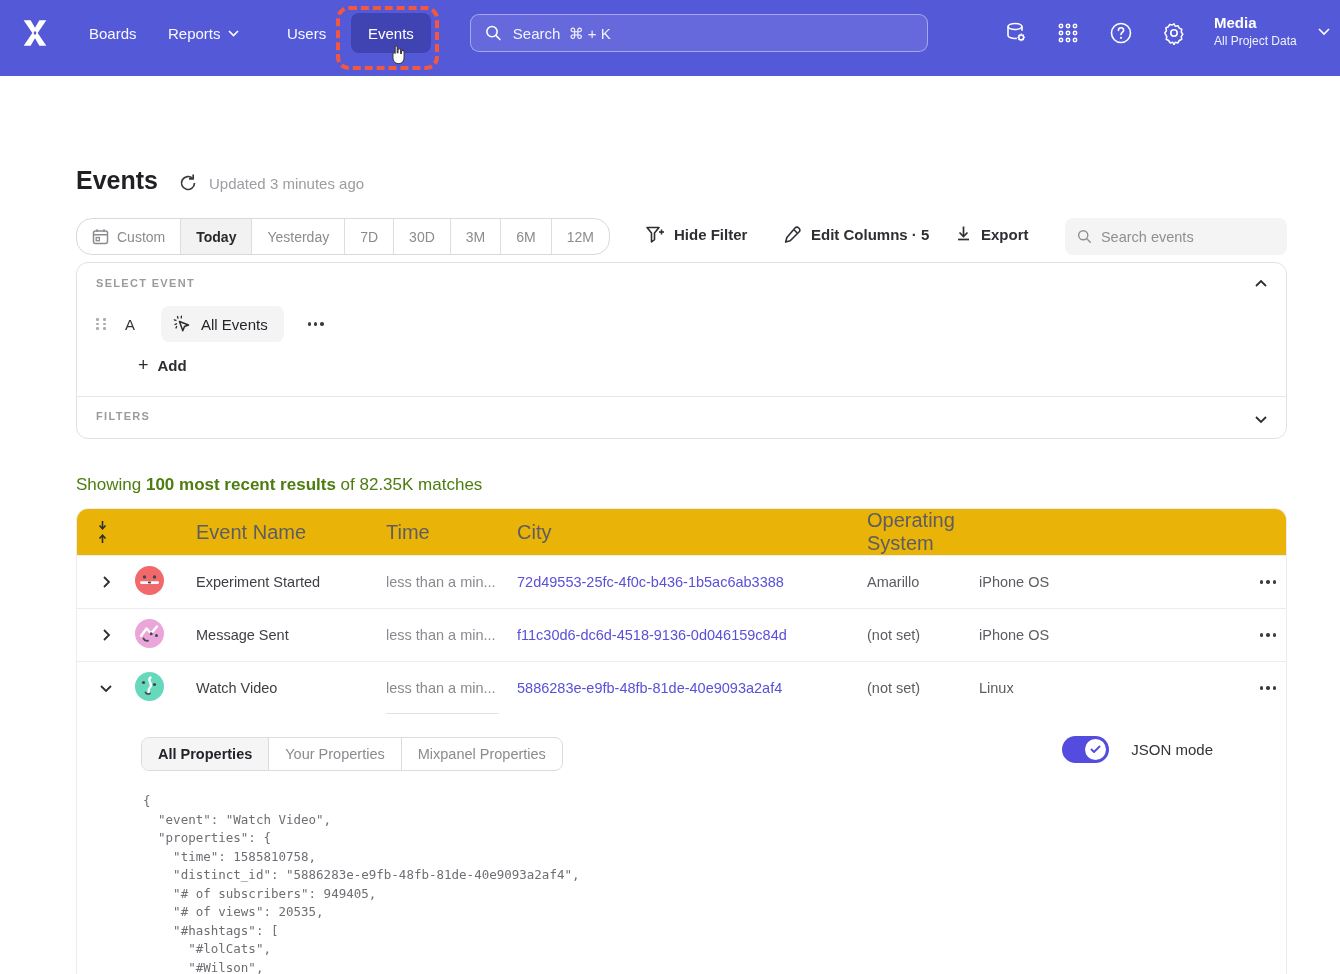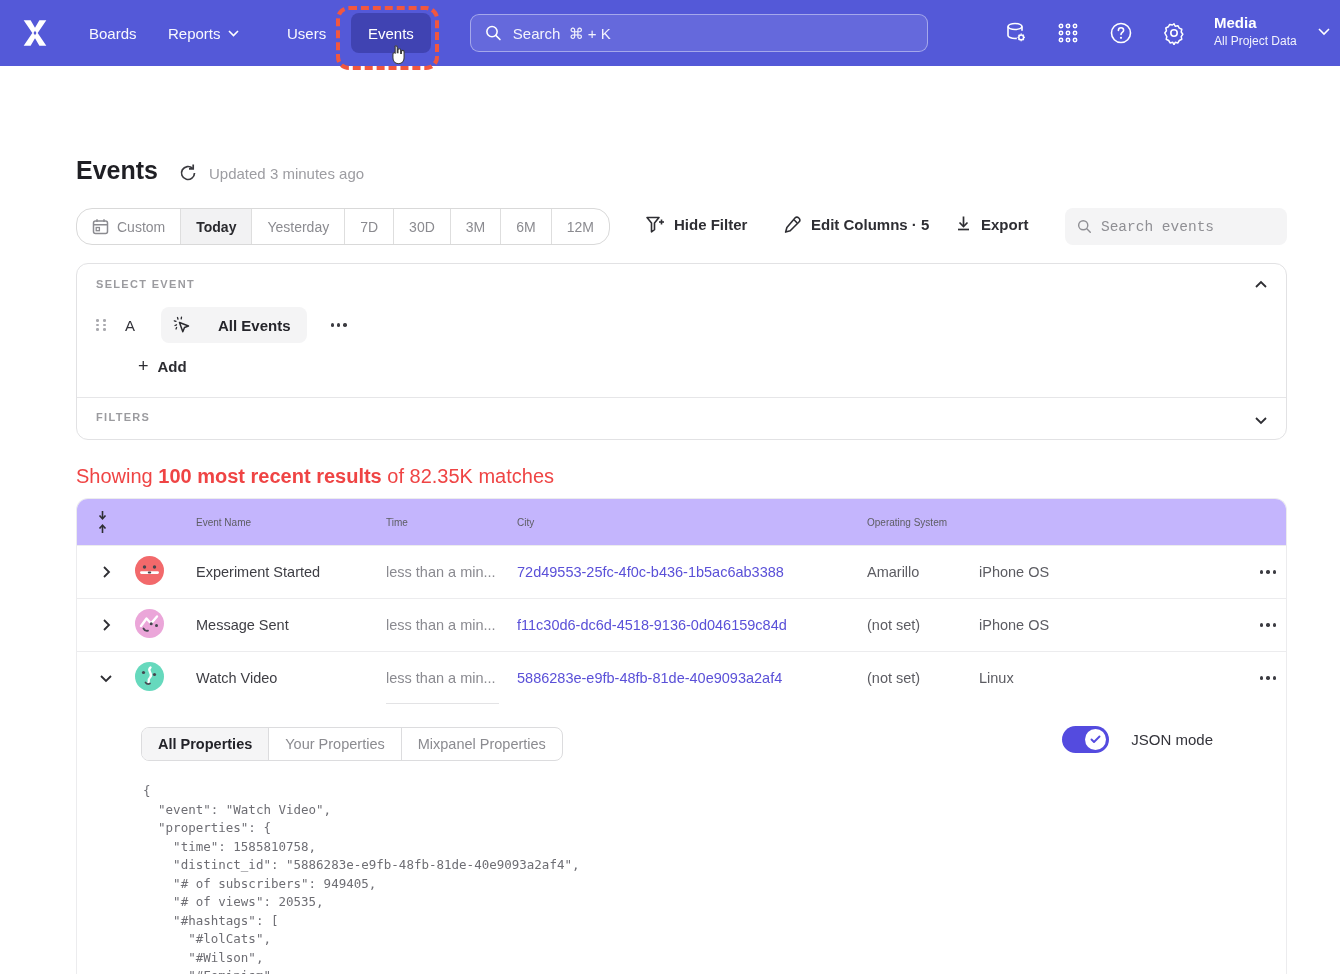--- a/index.html
+++ b/index.html
@@ -1,20 +1,20 @@
 <!DOCTYPE html>
 <html><head>
 <meta charset="utf-8">
 <style>
   * { margin:0; padding:0; box-sizing:border-box; }
   html,body { width:1340px; height:974px; overflow:hidden; background:#fff;
     font-family:"Liberation Sans", sans-serif; }
 
   
-  .topnav { position:relative; height:66px; background:#5459d8; z-index:5; }
+  .topnav { position:relative; height:76px; background:#5459d8; z-index:5; }
   .logo { position:absolute; left:18px; top:17px; width:34px; height:32px; }
   .nav-item { position:absolute; top:0; height:66px; display:flex; align-items:center;
     color:rgba(255,255,255,.96); font-size:15px; cursor:pointer; gap:7px; }
   .nav-boards { left:89px; } .nav-reports { left:168px; } .nav-users { left:287px; }
   .nav-events-btn { position:absolute; left:351px; top:13px; height:40px; padding:0 17px;
     background:rgba(15,10,80,.28); border-radius:8px; color:#fff; font-size:15px;
     display:flex; align-items:center; }
   .annotation { position:absolute; left:336px; top:6px; width:103px; height:64px;
     border:4px dashed #f2573f; border-radius:13px; pointer-events:none; z-index:9; }
   .cursor-glyph { position:absolute; left:388px; top:44px; width:20px; height:22px; z-index:10; }
@@ -43,53 +43,53 @@
     color:#8b8b90; border-right:1px solid #dedede; cursor:pointer; white-space:nowrap; }
   .seg:last-child { border-right:none; }
   .seg.active { background:#f2f2f3; color:#2a2a2e; font-weight:bold; }
 
   .tool-btn { position:absolute; top:149px; display:flex; align-items:center; gap:9px;
     font-size:15px; font-weight:600; color:#2e2e33; cursor:pointer; }
   .t-hide { left:645px; } .t-edit { left:783px; } .t-export { left:955px; }
   .events-search { position:absolute; left:1065px; top:142px; width:222px; height:37px;
     background:#f4f4f5; border-radius:8px; display:flex; align-items:center; padding:0 12px; gap:9px; }
   .events-search input { background:transparent; border:none; outline:none; width:100%;
-    font-size:14.5px; color:#444; font-family:Liberation Mono, monospace; }
+    font-size:14.5px; color:#444; font-family:Liberation Sans, sans-serif; }
   .events-search input::placeholder { color:#8f8f94; opacity:1; }
 
   
-  .qcard { position:absolute; left:76px; top:197px; width:1211px; height:177px;
+  .qcard { position:absolute; left:76px; top:186px; width:1211px; height:177px;
     border:1px solid #e2e2e4; border-radius:12px; background:#fff; }
   .qsection-label { font-size:11px; letter-spacing:.12em; font-weight:bold; color:#9b9b9f; }
   .sel-label { position:absolute; left:19px; top:14px; }
   .chev-btn { position:absolute; right:17px; width:16px; height:16px; cursor:pointer; }
   .chev-up-pos { top:13px; } 
   .event-row { position:absolute; left:19px; top:43px; display:flex; align-items:center; height:36px; }
   .drag-handle { width:10px; display:grid; grid-template-columns:3px 3px; gap:2px 4px; margin-right:19px; cursor:grab; }
   .drag-handle i { width:2.6px; height:2.6px; border-radius:50%; background:#a9a9ae; }
   .series-letter { font-size:15px; color:#33333a; width:14px; margin-right:22px; }
-  .event-pill { display:flex; align-items:center; gap:26px; background:#f4f4f5; border-radius:8px;
-    height:36px; padding:0 16px 0 12px; font-size:15px; font-weight:700; color:#25252b; cursor:pointer; }
+  .event-pill { display:flex; align-items:center; gap:9px; background:#f4f4f5; border-radius:8px;
+    height:36px; padding:0 16px 0 12px; font-size:15px; font-weight:400; color:#25252b; cursor:pointer; }
   .more-dots { display:flex; gap:3px; margin-left:18px; cursor:pointer; padding:6px; }
   .more-dots i { width:3.4px; height:3.4px; border-radius:50%; background:#3c3c42; }
   .add-btn { position:absolute; left:61px; top:93px; display:flex; align-items:center; gap:9px;
     font-size:15px; font-weight:600; color:#2c2c31; cursor:pointer; }
   .add-plus { font-size:18px; font-weight:400; line-height:1; }
   .qdivider { position:absolute; left:0; right:0; top:133px; border-top:1px solid #e6e6e8; }
   .filters-label { position:absolute; left:19px; top:147px; }
   .chev-down-pos { top:148px; }
 
-  .showing { position:absolute; left:76px; top:399px; font-size:20px; color:#ef4444; }
+  .showing { position:absolute; left:76px; top:399px; font-size:17px; color:#4d7c0f; }
   .showing b { font-weight:bold; }
 
   
   .etable { position:absolute; left:76px; top:432px; width:1211px; bottom:0;
     border:1px solid #ececee; border-bottom:none; border-radius:12px 12px 0 0; background:#fff; }
   .t-grid { display:grid; grid-template-columns:58px 61px 190px 131px 350px 112px 1fr 70px; align-items:center; }
-  .t-head { height:46px; background:#c4b5fd; border-radius:11px 11px 0 0; color:#5d5d63; font-size:10px; }
+  .t-head { height:46px; background:#eab308; border-radius:11px 11px 0 0; color:#5d5d63; font-size:20px; }
   .t-row { height:53px; border-top:1px solid #ececee; font-size:14.5px; }
   .cell-exp { display:flex; justify-content:center; }
   .collapse-icon { display:flex; flex-direction:column; align-items:center; margin-left:-8px; }
   .avatar { width:29px; height:29px; }
   .c-name { color:#3e3e44; }
   .c-time { color:#8a8a90; }
   .c-id { color:#5a50d8; cursor:pointer; }
   .c-dim { color:#5c5c62; }
   .row-exp .c-time { position:relative; }
   .row-exp .c-time::after { content:""; position:absolute; left:0; right:18px; bottom:-18px; border-bottom:1px solid #e3e3e5; }

